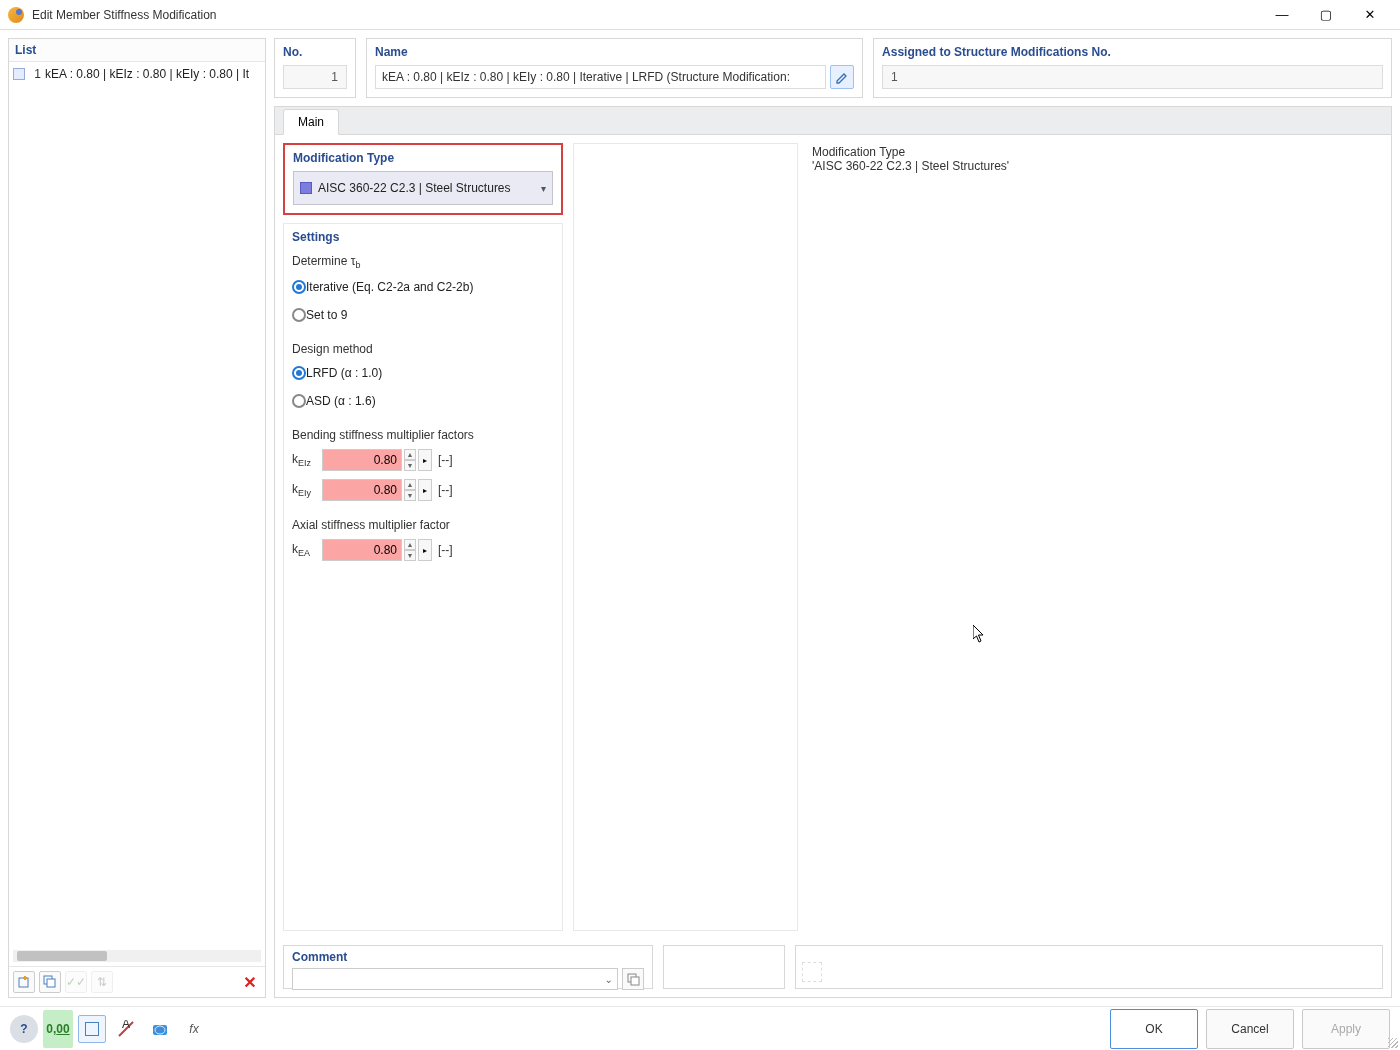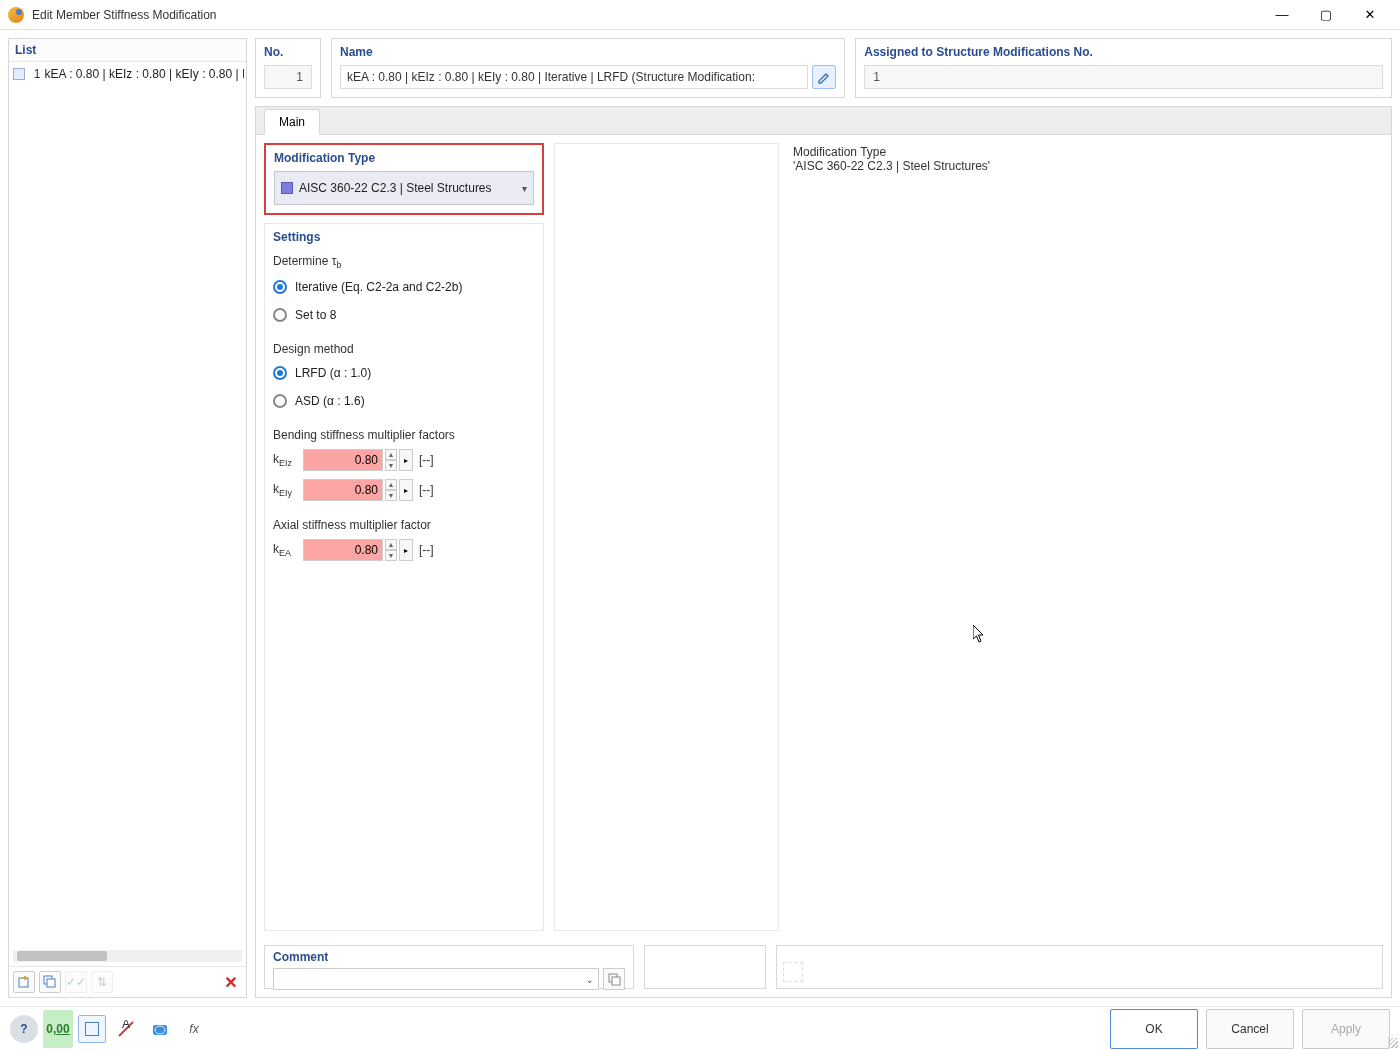--- a/index.html
+++ b/index.html
@@ -8,40 +8,40 @@
 
 .titlebar { height: 30px; display: flex; align-items: center; padding: 0 8px; background: #fff; border-bottom: 1px solid #e0e0e0;}
 .titlebar .app-icon { width: 16px; height: 16px; margin-right: 8px; border-radius: 50%; background: linear-gradient(135deg, #f5b840, #e08a1c); position: relative; }
 .titlebar .app-icon::after { content:''; position:absolute; width:6px; height:6px; background:#5577cc; border-radius:50%; top:2px; left:8px;}
 .titlebar .title { flex: 1; color: #333; }
 .titlebar .wincontrols { display: flex; gap: 0; }
 .titlebar .wincontrols div { width: 44px; height: 30px; display:flex; align-items:center; justify-content:center; font-family: Arial; font-size: 13px;}
 
 
 .window-body { position: absolute; top: 30px; bottom: 44px; left: 0; right: 0; display:flex; padding:8px; gap:8px; background:#fff;}
-.left-panel { width: 239px; display:flex; flex-direction:column; background:#fff; border:1px solid #d8d8d8;}
+.left-panel { width: 258px; display:flex; flex-direction:column; background:#fff; border:1px solid #d8d8d8;}
 .left-header { color:#2a4d8f; font-weight:600; padding:4px 6px; border-bottom:1px solid #e6e6e6; background:#fcfcfc;}
 .list-area { flex:1; overflow:hidden; padding:2px;}
 .list-row { display:flex; align-items:center; height:20px; gap:4px; white-space:nowrap; padding-left:2px;}
 .list-row .cb { width:12px; height:12px; border:1px solid #99aadd; background:#e4ecff;}
 .list-row .num { width:12px; text-align:right; color:#333;}
 .list-row .txt { color:#222; overflow:hidden; text-overflow:clip;}
 .h-scroll { height:12px; margin:2px 4px 4px 4px; background:#f0f0f0; position:relative;}
 .h-scroll .thumb{ position:absolute; left:4px; top:1px; width:90px; height:10px; background:#c1c1c1; border-radius:2px;}
 .left-toolbar { display:flex; align-items:center; padding:4px 4px; gap:4px; border-top:1px solid #e6e6e6;}
 .left-toolbar .tool { width:22px; height:22px; border:1px solid #ccc; display:flex; align-items:center; justify-content:center; background:#fafafa; border-radius:2px;}
 .left-toolbar .tool.disabled { opacity:0.45; border-color:#ddd;}
 .left-toolbar .spacer{flex:1;}
 .left-toolbar .del { width:22px; height:22px; display:flex; align-items:center; justify-content:center; color:#d22; font-weight:bold; font-size:16px;}
 
 .right-panel { flex:1; display:flex; flex-direction:column; gap:8px;}
 .top-strip { display:flex; gap:10px;}
 .box { border:1px solid #d8d8d8; background:#fff; padding:6px 8px 8px 8px; display:flex; flex-direction:column;}
 .box .label { color:#2a4d8f; font-weight:600; margin-bottom:6px;}
-.box.no-box { width:66px;}
+.box.no-box { width:82px;}
 .box.name-box { flex:1.1;}
 .box.assigned-box { flex:1.15;}
 .no-field { height:24px; border:1px solid #dcdcdc; background:#f7f7f7; color:#555; padding:0 8px; display:flex; align-items:center; justify-content:flex-end;}
 .name-row{ display:flex; gap:4px;}
 .name-field { flex:1; height:24px; border:1px solid #dcdcdc; background:#fff; padding:0 6px; display:flex; align-items:center; color:#333; overflow:hidden; white-space:nowrap;}
 .edit-btn { width:24px; height:24px; border:1px solid #9ec0f2; background:#e6f0ff; display:flex; align-items:center; justify-content:center; border-radius:2px;}
 .assigned-field { height:24px; border:1px solid #dcdcdc; background:#f7f7f7; padding:0 8px; display:flex; align-items:center; color:#555;}
 
 
 .tabbed { flex:1; display:flex; flex-direction:column; border:1px solid #d8d8d8; }
@@ -56,21 +56,21 @@
 .group { border:1px solid #e8e8e8; padding:6px 8px 8px 8px;}
 .group.highlight { border:2px solid #d84040; }
 .group .glabel { color:#2a4d8f; font-weight:600; margin-bottom:6px;}
 .dropdown { height:24px; border:1px solid #c4c4cf; background:#eaeaf4; display:flex; align-items:center; padding:16px 6px; justify-content:space-between;}
 .dropdown .sw { width:12px; height:12px; background:#7d7de0; border:1px solid #5959c4; margin-right:6px;}
 .dropdown .dd-text{ flex:1; color:#222;}
 .dropdown .chev{ color:#555; font-size:10px;}
 
 .settings-body { display:flex; flex-direction:column; gap:6px; padding-top:2px;}
 .sect-label{ color:#333; margin-top:2px;}
-.radio-row{ display:flex; align-items:center; gap:8px; height:22px;}
+.radio-row{ display:flex; align-items:center; height:22px;}
 .radio{ width:14px; height:14px; border:2px solid #888; border-radius:50%; display:inline-flex; align-items:center; justify-content:center;}
 .radio.sel{ border-color:#2079d8;}
 .radio.sel::after{ content:''; width:6px; height:6px; background:#2079d8; border-radius:50%;}
 .radio-label{ color:#222;}
 
 .num-row{ display:flex; align-items:center; gap:2px; height:24px;}
 .num-row .klabel{ width:28px; color:#333;}
 .num-row .numinput{ width:80px; height:22px; border:1px solid #ccc; display:flex; align-items:center; justify-content:flex-end; padding-right:4px; background:#fca5a5;}
 .num-row .spinner{ width:12px; height:22px; display:flex; flex-direction:column;}
 .num-row .spinner div{ flex:1; border:1px solid #ccc; display:flex; align-items:center; justify-content:center; font-size:7px; color:#666; background:#f7f7f7;}
@@ -200,21 +200,21 @@
           <div class="group" style="flex:1;">
             <div class="glabel">Settings</div>
             <div class="settings-body">
               <div class="sect-label">Determine τ<sub>b</sub></div>
               <div class="radio-row">
                 <span class="radio sel"></span>
                 <span class="radio-label">Iterative (Eq. C2-2a and C2-2b)</span>
               </div>
               <div class="radio-row">
                 <span class="radio"></span>
-                <span class="radio-label">Set to 8</span>
+                <span class="radio-label">Set to 9</span>
               </div>
 
               <div class="sect-label" style="margin-top:10px;">Design method</div>
               <div class="radio-row">
                 <span class="radio sel"></span>
                 <span class="radio-label">LRFD (α : 1.0)</span>
               </div>
               <div class="radio-row">
                 <span class="radio"></span>
                 <span class="radio-label">ASD (α : 1.6)</span>

